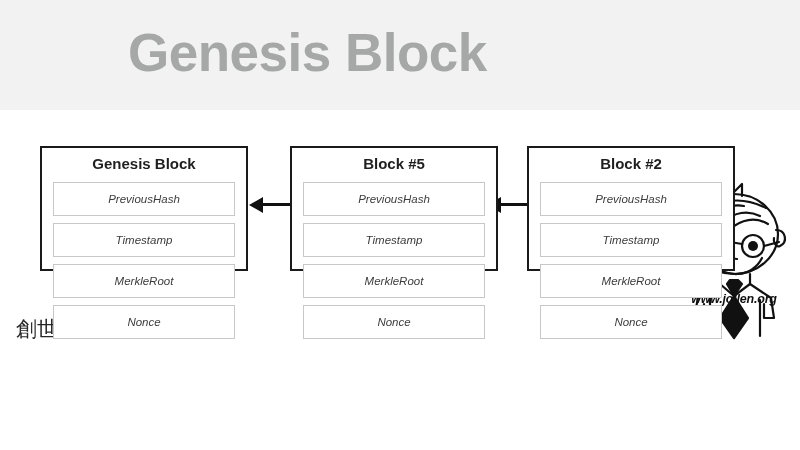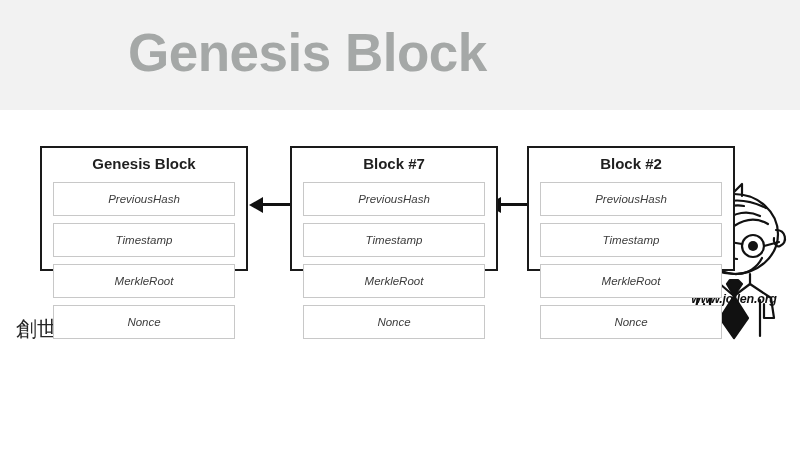--- a/index.html
+++ b/index.html
@@ -158,21 +158,21 @@
       <div class="field">PreviousHash</div>
       <div class="field">Timestamp</div>
       <div class="field">MerkleRoot</div>
       <div class="field">Nonce</div>
     </div>
   </div>
 
   <div class="arrow arrow-1"></div>
 
   <div class="block block-one">
-    <div class="block-title">Block #7</div>
+    <div class="block-title">Block #5</div>
     <div class="fields">
       <div class="field">PreviousHash</div>
       <div class="field">Timestamp</div>
       <div class="field">MerkleRoot</div>
       <div class="field">Nonce</div>
     </div>
   </div>
 
   <div class="arrow arrow-2"></div>
 

